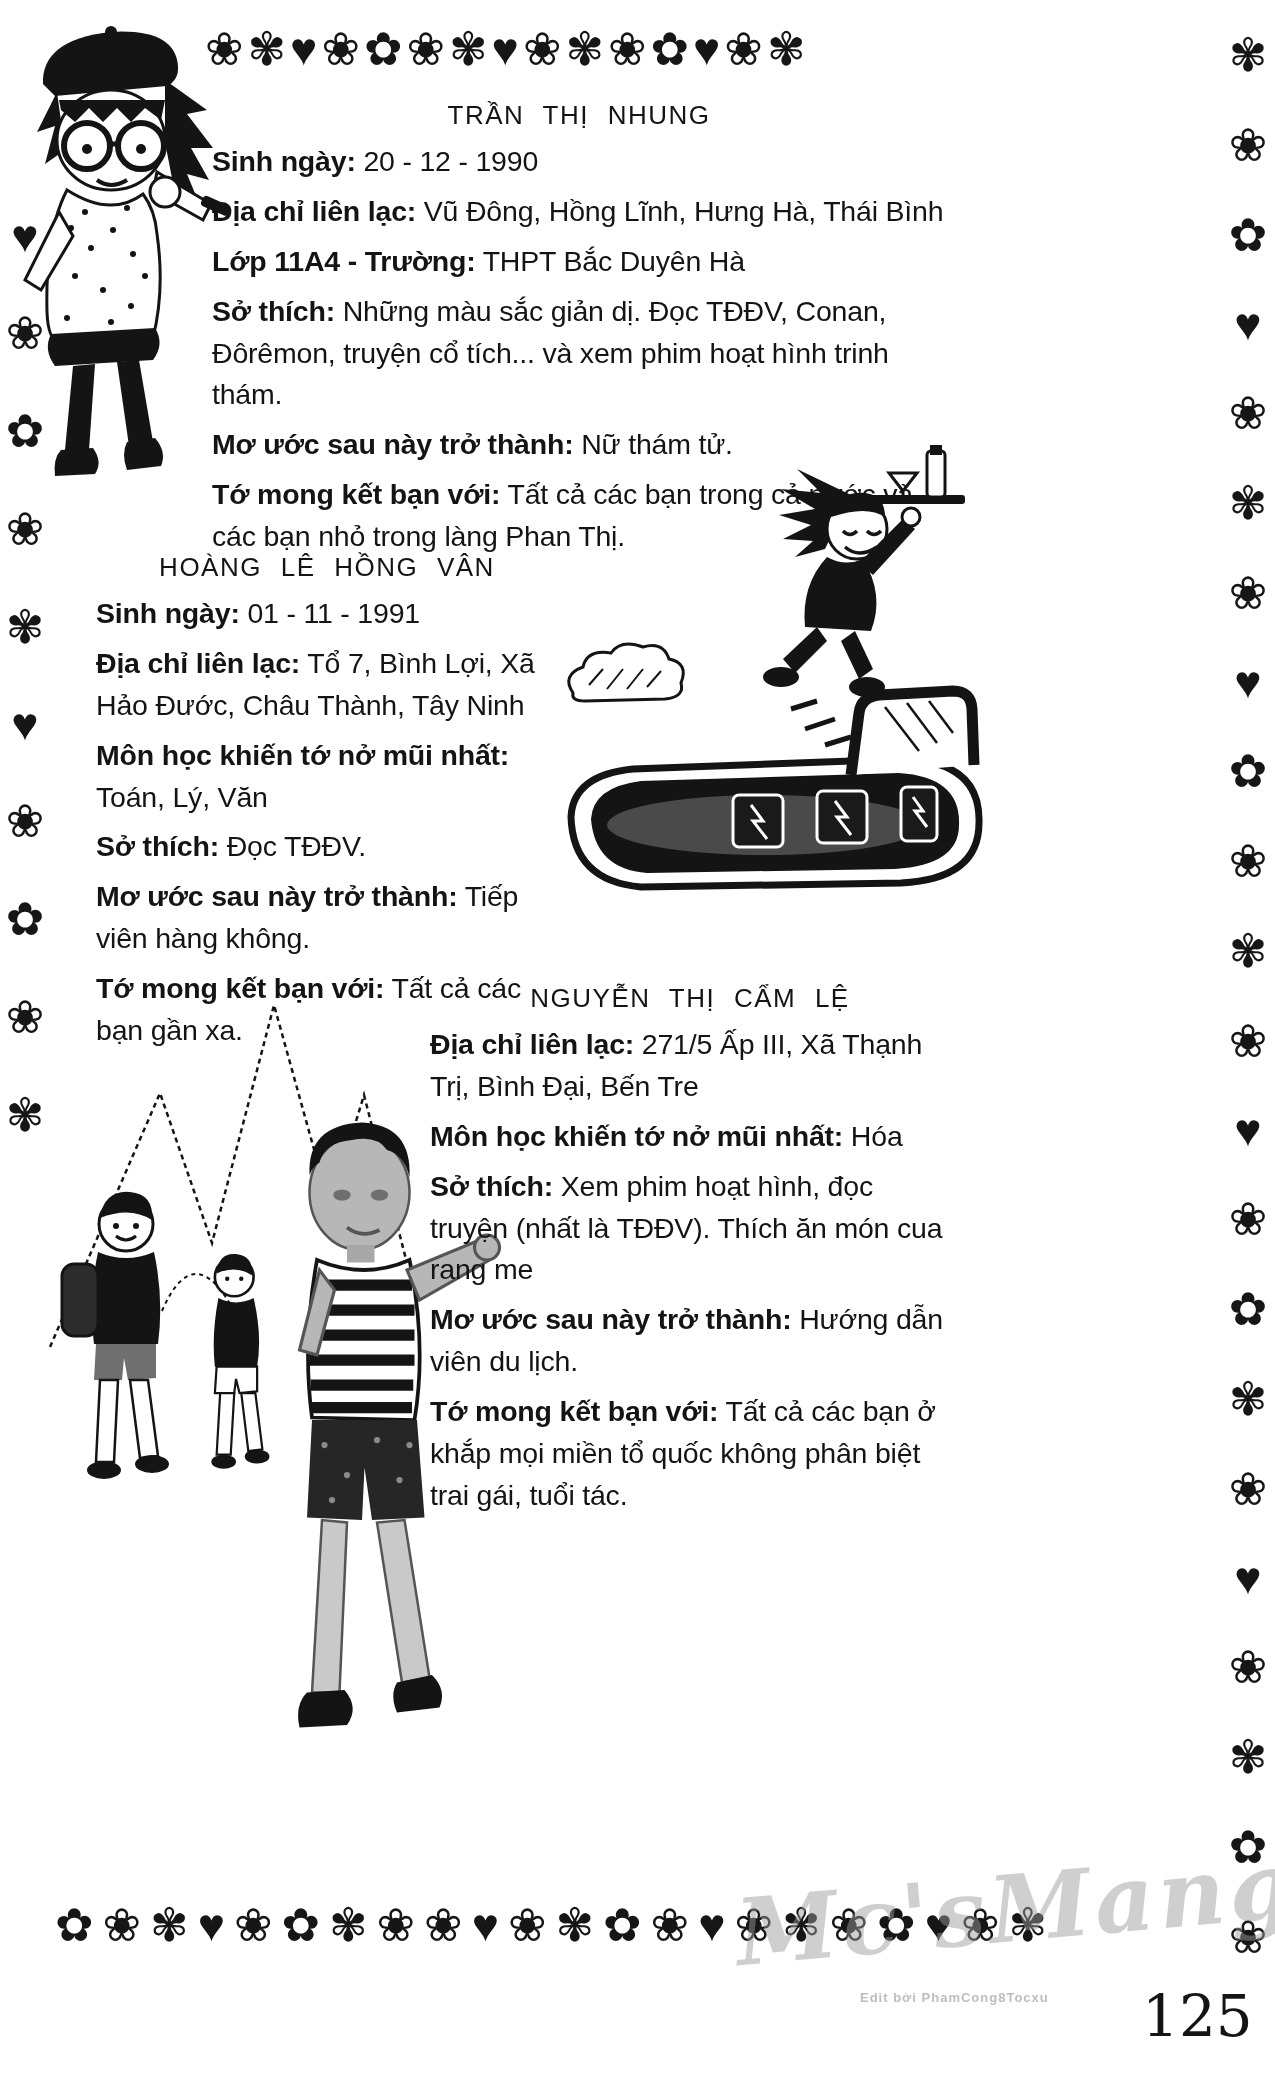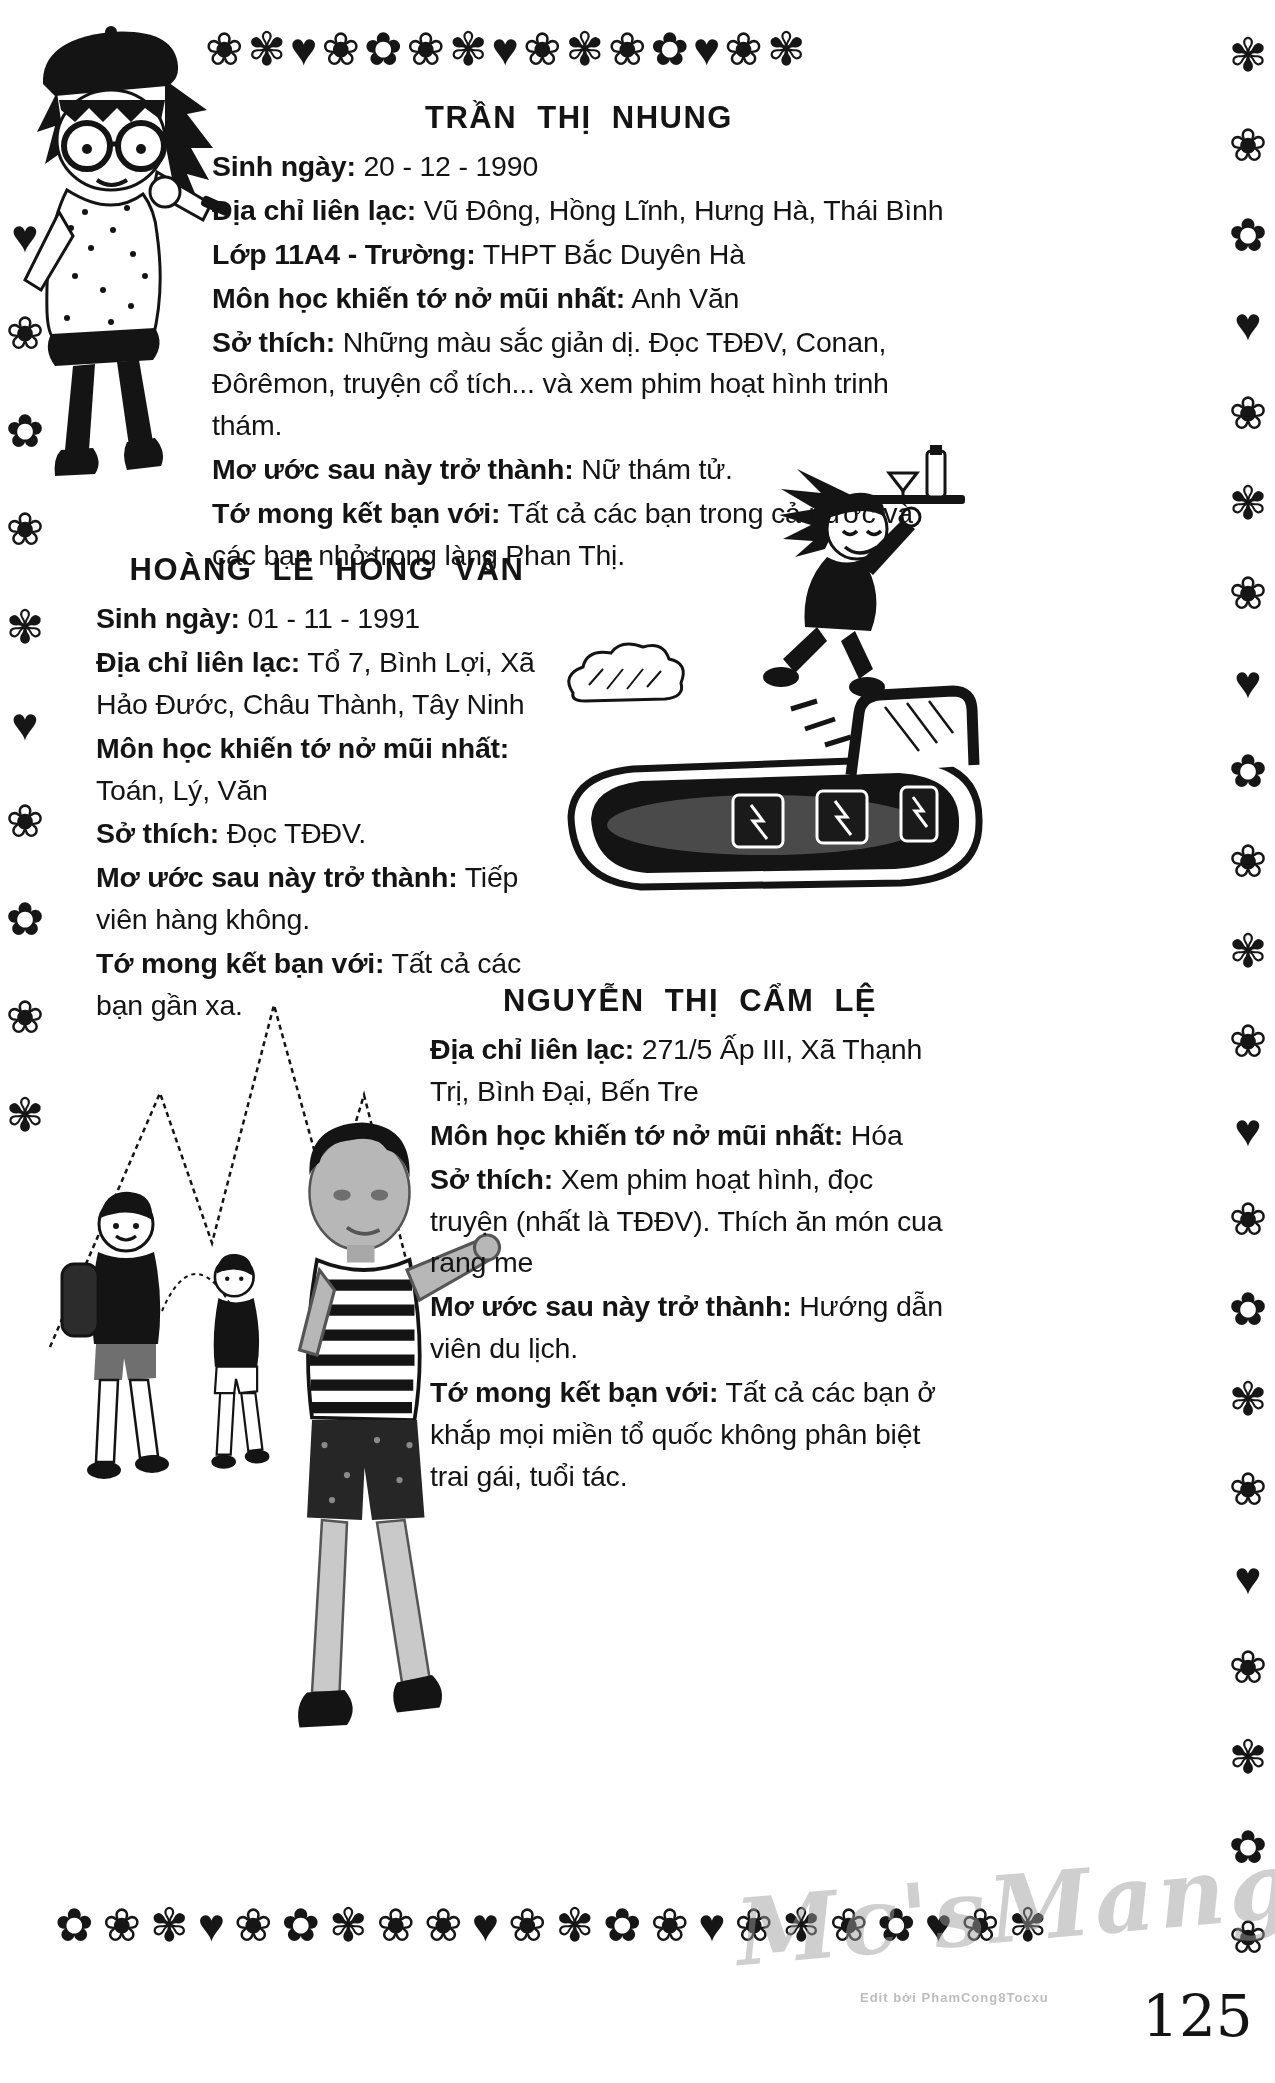--- a/index.html
+++ b/index.html
@@ -10,23 +10,23 @@
   }
   
   .border-strip{position:absolute;z-index:2;color:#161616;line-height:1;user-select:none;white-space:nowrap}
   .border-top{left:205px;top:26px;width:760px;font-size:46px;letter-spacing:4px}
   .border-bottom{left:55px;top:1902px;width:1218px;font-size:46px;letter-spacing:9px}
   .border-right{right:4px;top:28px;height:1890px;writing-mode:vertical-rl;font-size:46px;letter-spacing:36px}
   .border-left{left:2px;top:210px;height:860px;writing-mode:vertical-rl;font-size:46px;letter-spacing:44px}
 
   
   .profile{position:absolute;z-index:3}
-  .profile h2{margin:0 0 10px 0;font-size:31px;font-weight:700;text-align:center;
+  .profile h2{margin:0 0 10px 0;font-size:26px;font-weight:400;text-align:center;
               letter-spacing:1.5px;word-spacing:10px}
-  .field{margin:2px 0;font-size:28.5px;line-height:1.47;letter-spacing:-0.2px}
+  .field{margin:8px 0;font-size:28.5px;line-height:1.47;letter-spacing:-0.2px}
   .field b{font-weight:700}
   .p1{left:212px;top:100px;width:734px}
   .p2{left:96px;top:552px;width:462px}
   .p3{left:430px;top:983px;width:520px}
 
   
   .illu{position:absolute;z-index:1}
   .illu-girl{left:15px;top:22px;width:225px;height:470px}
   .illu-waiter{left:555px;top:445px;width:430px;height:475px}
   .illu-kids{left:42px;top:975px;width:470px;height:990px}
@@ -180,21 +180,20 @@
 
 <section class="profile p1">
   <h2>TRẦN THỊ NHUNG</h2>
   <div>
   <p class="field"><b>Sinh ngày:</b> <span>20 - 12 - 1990</span></p>
 
   <p class="field"><b>Địa chỉ liên lạc:</b> <span>Vũ Đông, Hồng Lĩnh, Hưng Hà, Thái Bình</span></p>
 
   <p class="field"><b>Lớp 11A4 - Trường:</b> <span>THPT Bắc Duyên Hà</span></p>
 
-  <p class="field"><b>Môn học khiến tớ nở mũi nhất:</b> <span>Anh Văn</span></p>
 
   <p class="field"><b>Sở thích:</b> <span>Những màu sắc giản dị. Đọc TĐĐV, Conan, Đôrêmon, truyện cổ tích... và xem phim hoạt hình trinh thám.</span></p>
 
   <p class="field"><b>Mơ ước sau này trở thành:</b> <span>Nữ thám tử.</span></p>
 
   <p class="field"><b>Tớ mong kết bạn với:</b> <span>Tất cả các bạn trong cả nước và các bạn nhỏ trong làng Phan Thị.</span></p>
 </div>
 </section>
 
 <section class="profile p2">

